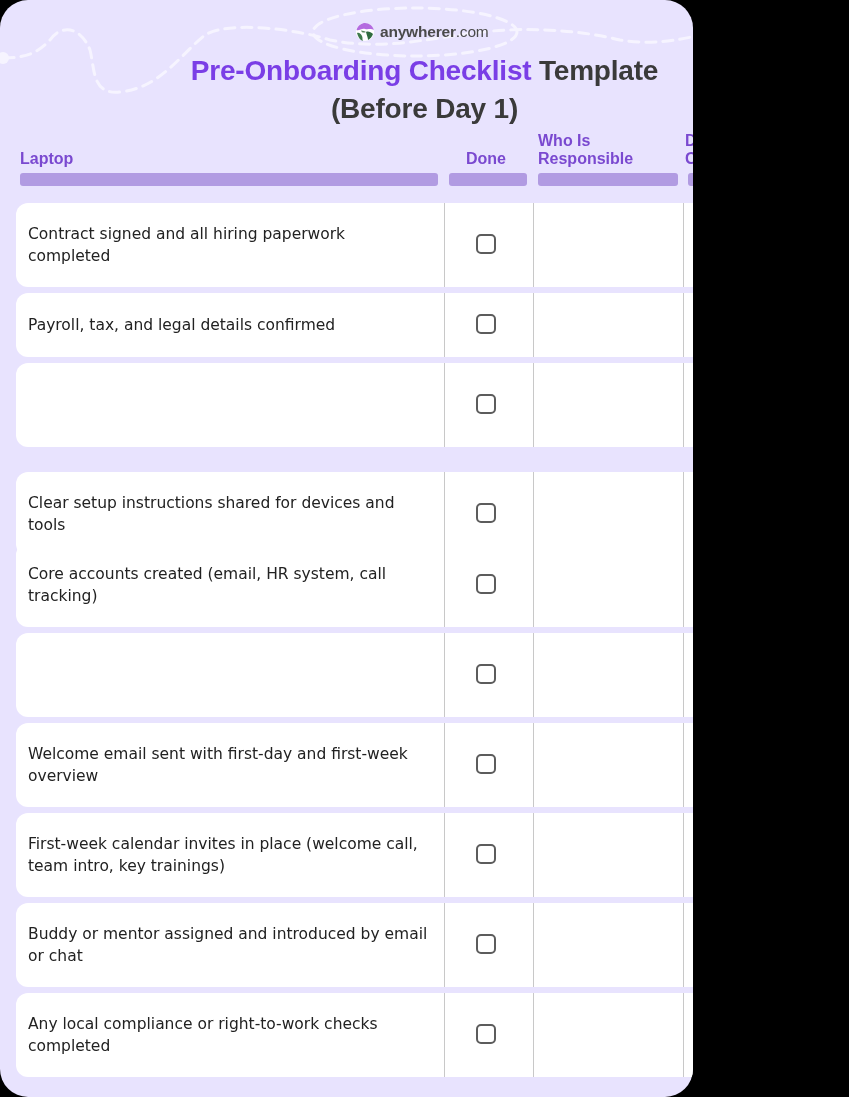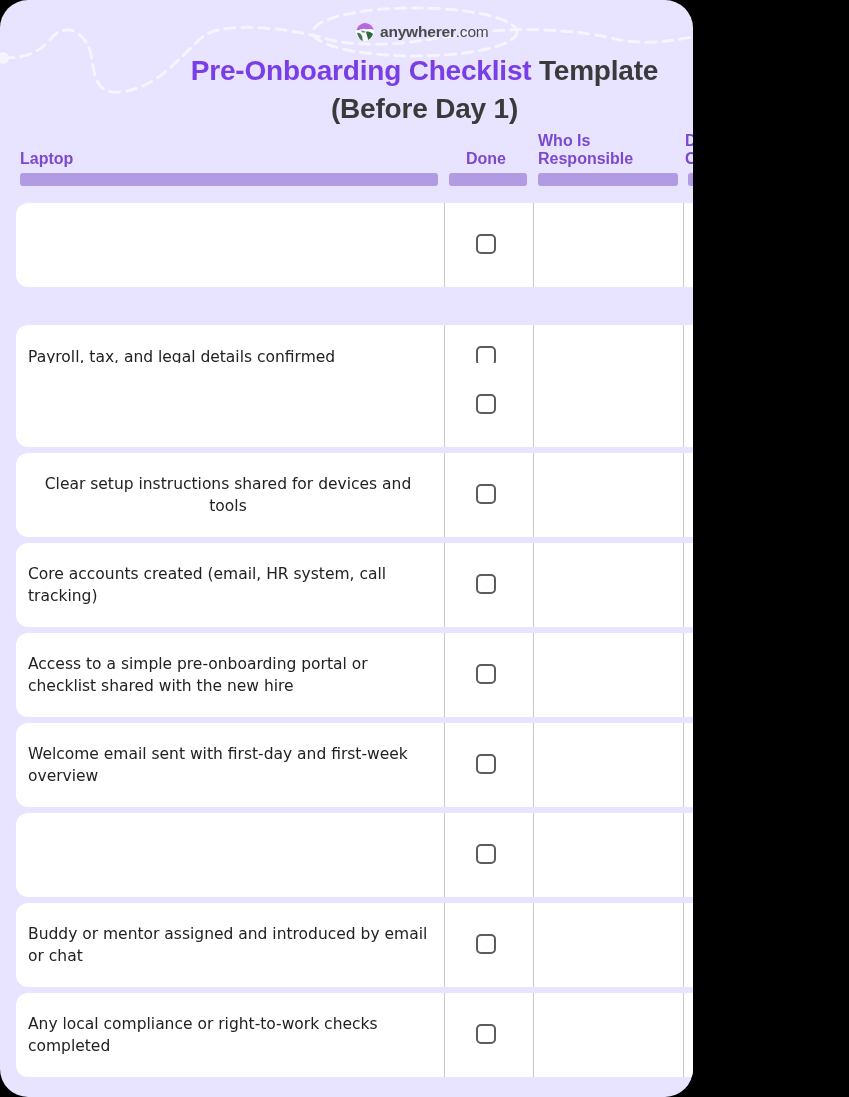--- a/index.html
+++ b/index.html
@@ -62,81 +62,82 @@
     <div>Checklist</div>
   </div>
 
   <div class="bar" style="left:20px; width:418px;"></div>
   <div class="bar" style="left:449px; width:78px;"></div>
   <div class="bar" style="left:538px; width:140px;"></div>
   <div class="bar" style="left:688px; width:145px;"></div>
 
   <div id="rows">
       <div class="row" style="top: 203px; height: 84px;">
+    <div class="cell-task">Contract signed and all hiring paperwork completed</div>
     <div class="vline" style="left:428px;"></div>
     <div class="cb" style="top: 31px;"></div>
     <div class="vline" style="left:517px;"></div>
     <div class="cell-empty" style="left:518px; width:149px;"></div>
     <div class="vline" style="left:667px;"></div>
     <div class="cell-empty" style="left:668px; width:148px;"></div>
   </div>
-      <div class="row" style="top: 293px; height: 64px; margin-top: 32px;">
+      <div class="row" style="top: 293px; height: 64px;">
     <div class="cell-task">Payroll, tax, and legal details confirmed</div>
     <div class="vline" style="left:428px;"></div>
     <div class="cb" style="top: 21px;"></div>
     <div class="vline" style="left:517px;"></div>
     <div class="cell-empty" style="left:518px; width:149px;"></div>
     <div class="vline" style="left:667px;"></div>
     <div class="cell-empty" style="left:668px; width:148px;"></div>
   </div>
       <div class="row" style="top: 363px; height: 84px;">
     <div class="vline" style="left:428px;"></div>
     <div class="cb" style="top: 31px;"></div>
     <div class="vline" style="left:517px;"></div>
     <div class="cell-empty" style="left:518px; width:149px;"></div>
     <div class="vline" style="left:667px;"></div>
     <div class="cell-empty" style="left:668px; width:148px;"></div>
   </div>
-      <div class="row" style="top: 453px; height: 84px; text-align: center;">
+      <div class="row" style="top: 472px; height: 84px;">
     <div class="cell-task">Clear setup instructions shared for devices and tools</div>
     <div class="vline" style="left:428px;"></div>
     <div class="cb" style="top: 31px;"></div>
     <div class="vline" style="left:517px;"></div>
     <div class="cell-empty" style="left:518px; width:149px;"></div>
     <div class="vline" style="left:667px;"></div>
     <div class="cell-empty" style="left:668px; width:148px;"></div>
   </div>
       <div class="row" style="top: 543px; height: 84px;">
     <div class="cell-task">Core accounts created (email, HR system, call tracking)</div>
     <div class="vline" style="left:428px;"></div>
     <div class="cb" style="top: 31px;"></div>
     <div class="vline" style="left:517px;"></div>
     <div class="cell-empty" style="left:518px; width:149px;"></div>
     <div class="vline" style="left:667px;"></div>
     <div class="cell-empty" style="left:668px; width:148px;"></div>
   </div>
       <div class="row" style="top: 633px; height: 84px;">
-    <div class="cell-task">Access to a simple pre-onboarding portal or checklist shared with the new hire</div>
     <div class="vline" style="left:428px;"></div>
     <div class="cb" style="top: 31px;"></div>
     <div class="vline" style="left:517px;"></div>
     <div class="cell-empty" style="left:518px; width:149px;"></div>
     <div class="vline" style="left:667px;"></div>
     <div class="cell-empty" style="left:668px; width:148px;"></div>
   </div>
       <div class="row" style="top: 723px; height: 84px;">
     <div class="cell-task">Welcome email sent with first-day and first-week overview</div>
     <div class="vline" style="left:428px;"></div>
     <div class="cb" style="top: 31px;"></div>
     <div class="vline" style="left:517px;"></div>
     <div class="cell-empty" style="left:518px; width:149px;"></div>
     <div class="vline" style="left:667px;"></div>
     <div class="cell-empty" style="left:668px; width:148px;"></div>
   </div>
       <div class="row" style="top: 813px; height: 84px;">
+    <div class="cell-task">First-week calendar invites in place (welcome call, team intro, key trainings)</div>
     <div class="vline" style="left:428px;"></div>
     <div class="cb" style="top: 31px;"></div>
     <div class="vline" style="left:517px;"></div>
     <div class="cell-empty" style="left:518px; width:149px;"></div>
     <div class="vline" style="left:667px;"></div>
     <div class="cell-empty" style="left:668px; width:148px;"></div>
   </div>
       <div class="row" style="top: 903px; height: 84px;">
     <div class="cell-task">Buddy or mentor assigned and introduced by email or chat</div>
     <div class="vline" style="left:428px;"></div>

